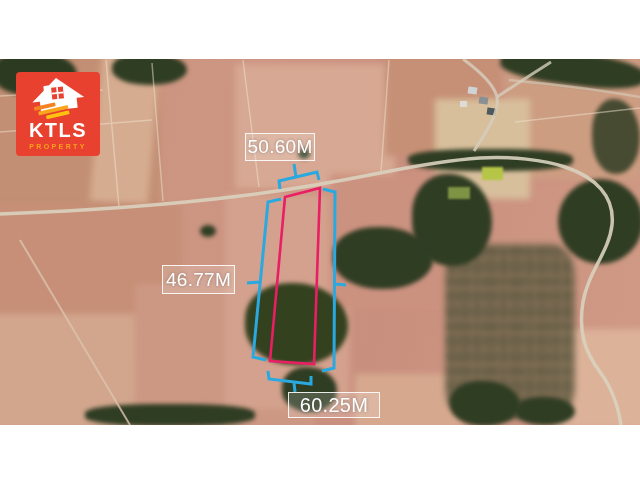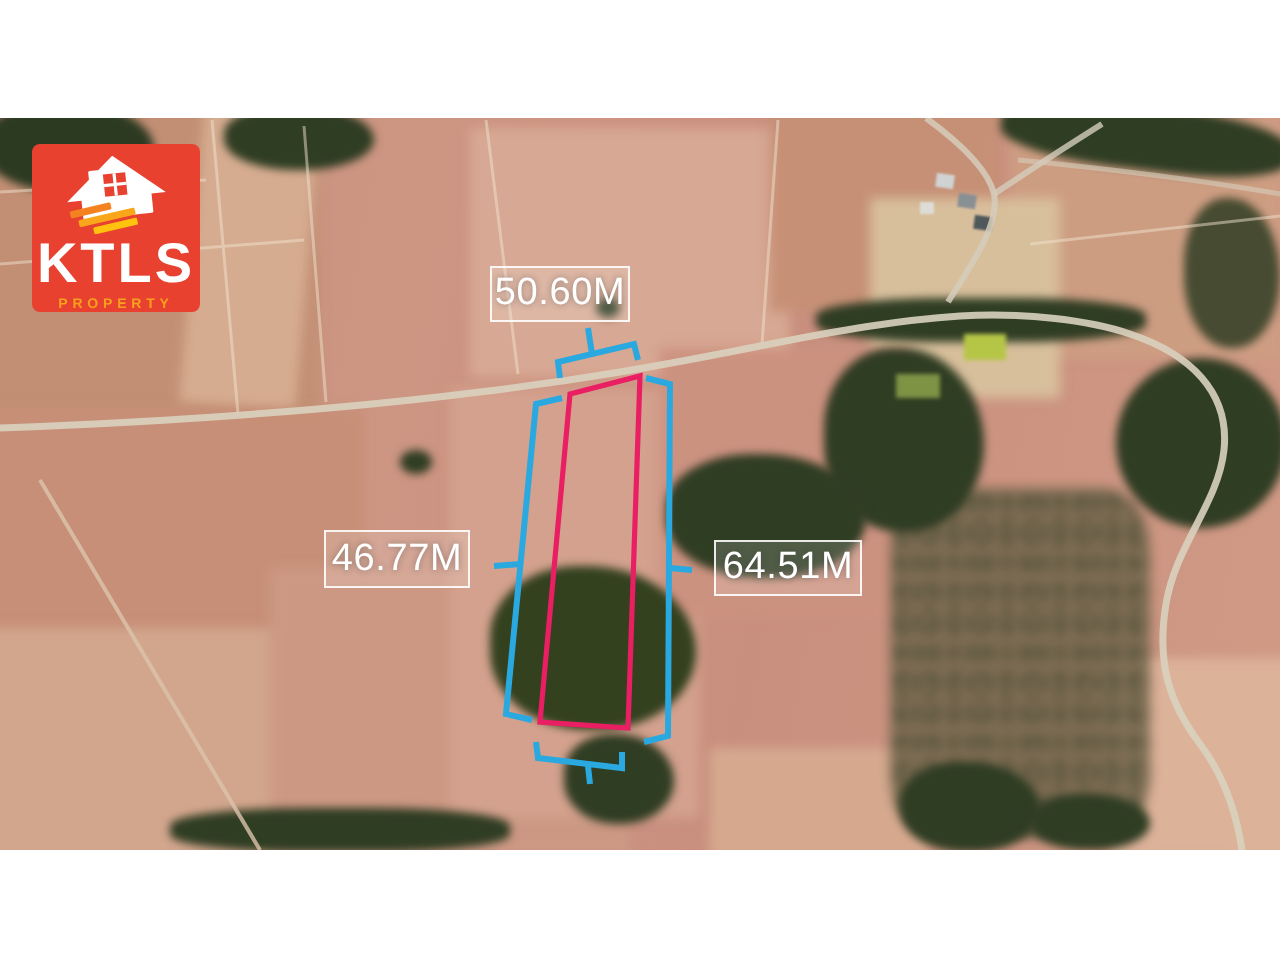--- a/index.html
+++ b/index.html
@@ -24,21 +24,21 @@
           text-shadow:0 0 3px rgba(60,60,60,.45);}
   .lbl-top{left:245px;top:133px;width:68px;height:26px;}
   .lbl-left{left:162px;top:265px;width:71px;height:27px;}
   .lbl-right{left:357px;top:270px;width:72px;height:26px;}
   .lbl-bottom{left:288px;top:392px;width:90px;height:24px;font-size:20px;}
 
   
   .logo{position:absolute;left:16px;top:72px;width:84px;height:84px;background:#e8412f;
         border-radius:4px;z-index:7;display:flex;flex-direction:column;align-items:center;}
   .logo-icon{margin-top:5px;width:56px;height:42px;}
-  .logo-brand{color:#ffffff;font-weight:bold;font-size:28px;letter-spacing:1.5px;line-height:1;margin-top:1px;}
+  .logo-brand{color:#ffffff;font-weight:bold;font-size:20px;letter-spacing:1.5px;line-height:1;margin-top:1px;}
   .logo-tagline{color:#f9a11d;font-size:7px;font-weight:bold;letter-spacing:2.4px;margin-top:3px;}
 </style>
 </head>
 <body>
 
 <div class="canvas">
 
   <div class="band band-top"></div>
 
   <div class="map">
@@ -101,22 +101,22 @@
     <path d="M323,189 L335,192 L334,368 L322,371 M335,284 L346,285" fill="none" stroke-width="3" stroke="#2aa9e0"></path>
     <path d="M268,371 L269,379 L311,384 L311,376 M294,383 L295,392" fill="none" stroke-width="3" stroke="#2aa9e0"></path>
   </svg>
 
   <div class="mlabel lbl-top">
     <span>50.60M</span>
   </div>
   <div class="mlabel lbl-left">
     <span>46.77M</span>
   </div>
-  <div class="mlabel lbl-right">
-    <span>64.51M</span>
+  <div class="mlabel lbl-bottom">
+    <span>60.25M</span>
   </div>
 
   <div class="band band-bottom"></div>
 
   <div class="logo">
     <svg class="logo-icon" viewBox="0 0 64 50" xmlns="http://www.w3.org/2000/svg">
       <g transform="rotate(-6 32 24)">
         <rect x="16" y="9" width="7" height="11" rx="1" fill="#ffffff"></rect>
         <polygon points="32,1 1,27 63,27" fill="#ffffff"></polygon>
         <rect x="10" y="26" width="44" height="13" rx="1" fill="#ffffff"></rect>

